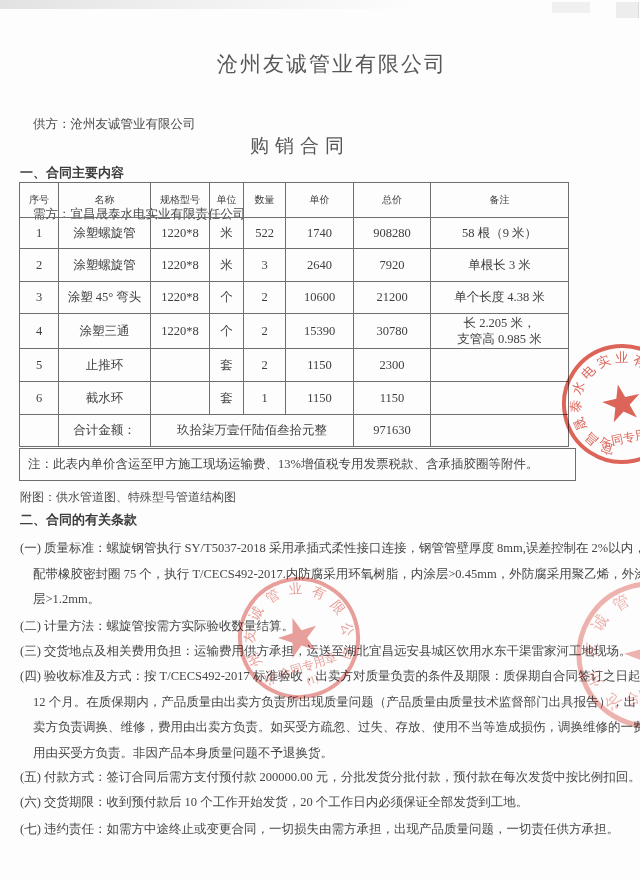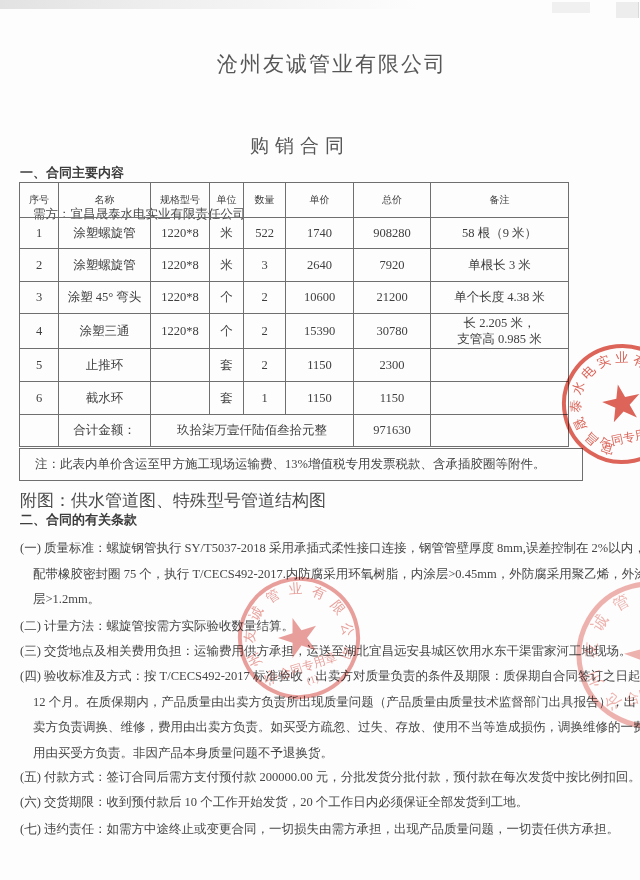--- a/index.html
+++ b/index.html
@@ -22,42 +22,43 @@
   .sec2{left:20px;top:511px;}
   table.main{position:absolute;left:19px;top:182px;width:549px;border-collapse:collapse;
     table-layout:fixed;font-size:12.5px;color:#3f3f3f;}
   table.main th,table.main td{border:1px solid #6f6f6f;text-align:center;vertical-align:middle;
     padding:0 2px;overflow:hidden;font-weight:normal;}
   table.main th{font-size:10px;}
   tr.hdr{height:35px;} tr.r1{height:31px;} tr.r2{height:33px;} tr.r3{height:32px;}
   tr.r4{height:35px;} tr.r5{height:33px;} tr.r6{height:33px;} tr.tot{height:32px;}
   td.remark{white-space:pre-line;line-height:1.3;}
   .note-box{position:absolute;left:19px;top:448px;width:547px;height:31px;border:1px solid #6f6f6f;
-    font-size:12.5px;color:#454545;line-height:31px;padding-left:15px;white-space:nowrap;overflow:hidden;}
-  .attach{position:absolute;left:20px;top:489px;font-size:17px;color:#4a4a4a;white-space:nowrap;text-align:center;}
+    font-size:12.5px;color:#454545;line-height:31px;padding-left:8px;white-space:nowrap;overflow:hidden;}
+  .attach{position:absolute;left:20px;top:489px;font-size:12px;color:#4a4a4a;white-space:nowrap;text-align:center;}
   .term{position:absolute;left:20px;width:615px;font-size:12.5px;color:#464646;line-height:25.5px;
     padding-left:13px;text-indent:-13px;}
   .t0{top:536px;} .t1{top:614px;} .t2{top:639px;} .t3{top:664px;}
   .t4{top:765px;} .t5{top:790px;} .t6{top:817px;}
   svg.stamp{position:absolute;mix-blend-mode:multiply;pointer-events:none;}
   #stamp-buyer{left:547px;top:329px;}
   #stamp-mid{left:224px;top:563px;}
   #stamp-right{left:565px;top:570px;}
 </style>
 </head>
 <body>
 
 <div class="page">
   <div class="edge-top"></div>
   <div class="edge-mark1"></div>
   <div class="edge-mark2"></div>
 
   <div class="company-title">沧州友诚管业有限公司</div>
   <div class="doc-title">购销合同</div>
 
+  <div class="line supplier">供方：沧州友诚管业有限公司</div>
   <div class="line buyer">需方：宜昌晟泰水电实业有限责任公司</div>
 
 
   <div class="section-title sec1">一、合同主要内容</div>
 
   <table class="main">
     <colgroup>
       <col style="width:39px">
         <col style="width:92px">
         <col style="width:59px">

